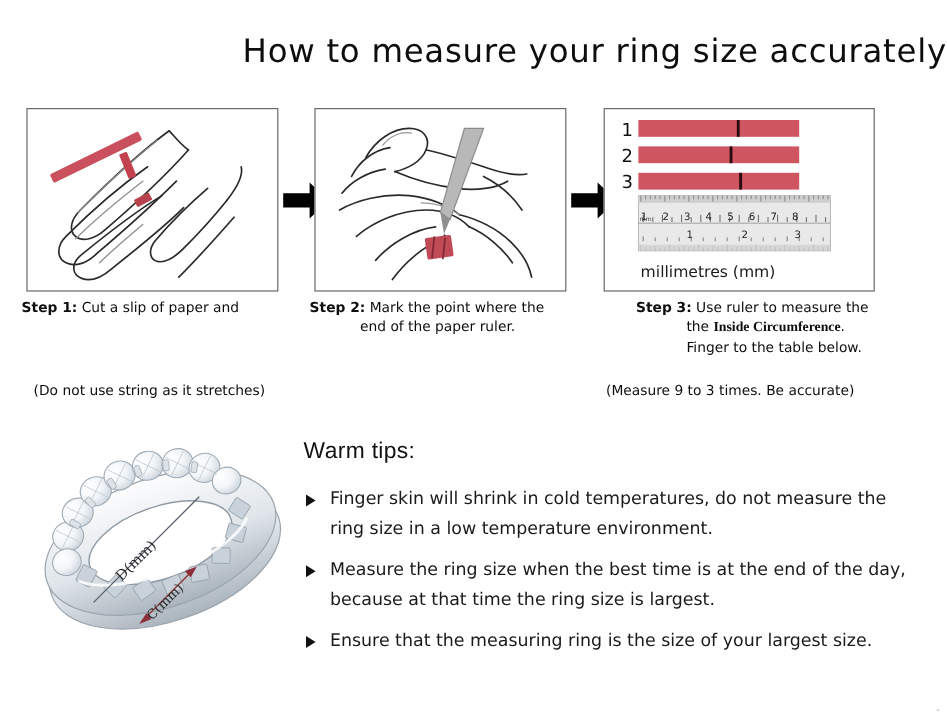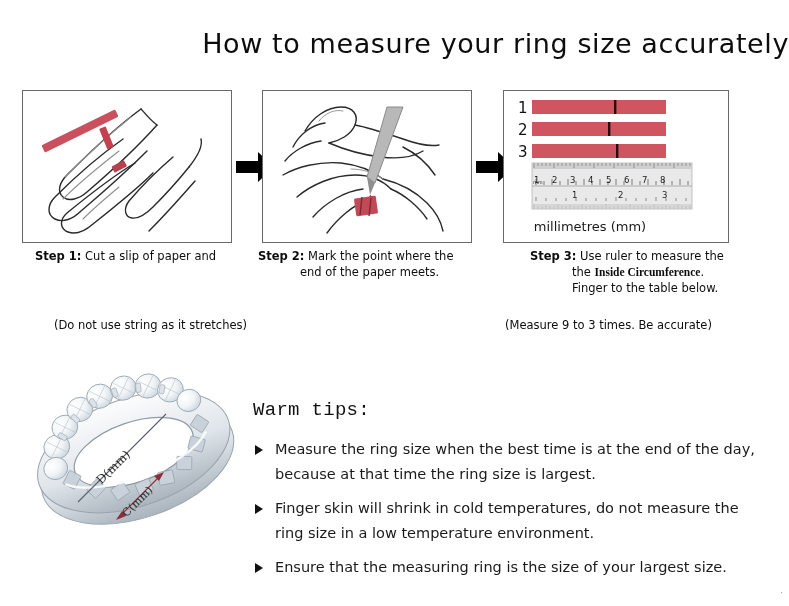--- a/index.html
+++ b/index.html
@@ -70,60 +70,59 @@
     height: 90px;
   }
   .caption-block {
     position: absolute;
     top: 0;
     font-family: "DejaVu Sans", sans-serif;
     font-size: 11.5px;
     line-height: 16px;
     color: #0d0d0d;
   }
-  .cap-1 { left: 17px;   width: 232px; }
+  .cap-1 { left: 0px;   width: 232px; }
   .cap-2 { left: 240px; width: 232px; }
   .cap-3 { left: 512px; width: 262px; }
 
   .cap-lead { font-weight: bold; }
   .cap-line-indent { padding-left: 42px; display: block; }
   .cap-emph { font-weight: bold; font-family: Liberation Serif, serif; }
 
   .cap-note {
     position: absolute;
     font-family: "DejaVu Sans", sans-serif;
     font-size: 11.5px;
     color: #0d0d0d;
   }
-  .note-1 { left: 36px;  top: 70px; }
+  .note-1 { left: 10px;  top: 70px; }
   .note-3 { left: 487px; top: 70px; }
 
   
   .ring-figure {
     position: absolute;
     left: 20px;
     top: 352px;
     width: 230px;
     height: 205px;
   }
 
   
   .tips {
     position: absolute;
     left: 253px;
     top: 366px;
     width: 515px;
   }
   .tips-title {
-    font-family: Liberation Mono, monospace;
+    font-family: Liberation Sans, sans-serif;
     font-size: 19px;
     color: #111111;
     margin-bottom: 16px;
     letter-spacing: 0.3px;
-    margin-top: 33px;
   }
   .tip-item {
     position: relative;
     padding-left: 22px;
     margin-bottom: 9px;
     font-family: "DejaVu Sans", sans-serif;
     font-size: 14.5px;
     line-height: 25px;
     color: #1a1a1a;
   }
@@ -291,21 +290,21 @@
 <div class="captions">
 
   <div class="caption-block cap-1">
     <span class="cap-lead">Step 1:</span>
     <span>Cut a slip of paper and</span>
   </div>
 
   <div class="caption-block cap-2">
     <span class="cap-lead">Step 2:</span>
     <span>Mark the point where the</span>
-    <span class="cap-line-indent">end of the paper meets.</span>
+    <span class="cap-line-indent">end of the paper ruler.</span>
   </div>
 
   <div class="caption-block cap-3">
     <span class="cap-lead">Step 3:</span>
     <span>Use ruler to measure the</span>
     <span class="cap-line-indent"><span>the </span><span class="cap-emph">Inside Circumference</span><span>.</span></span>
     <span class="cap-line-indent">Finger to the table below.</span>
   </div>
 
   <div class="cap-note note-1">(Do not use string as it stretches)</div>
@@ -390,25 +389,25 @@
       <text x="120" y="152" font-family="DejaVu Serif, serif" font-size="11" fill="#2a2a2a" transform="rotate(-45 120 152)" text-anchor="middle">C(mm)</text>
     </g>
   </svg>
 </div>
 
 <div class="tips">
   <div class="tips-title">Warm tips:</div>
 
   <div class="tip-item">
     <span class="tip-bullet"></span>
-    <span>Measure the ring size when the best time is at the end of the day, because at that time the ring size is largest.</span>
+    <span>Finger skin will shrink in cold temperatures, do not measure the ring size in a low temperature environment.</span>
   </div>
   <div class="tip-item">
     <span class="tip-bullet"></span>
-    <span>Finger skin will shrink in cold temperatures, do not measure the ring size in a low temperature environment.</span>
+    <span>Measure the ring size when the best time is at the end of the day, because at that time the ring size is largest.</span>
   </div>
   <div class="tip-item">
     <span class="tip-bullet"></span>
     <span>Ensure that the measuring ring is the size of your largest size.</span>
   </div>
 </div>
 
 <div class="corner-mark">·</div>
 
 </body></html>

